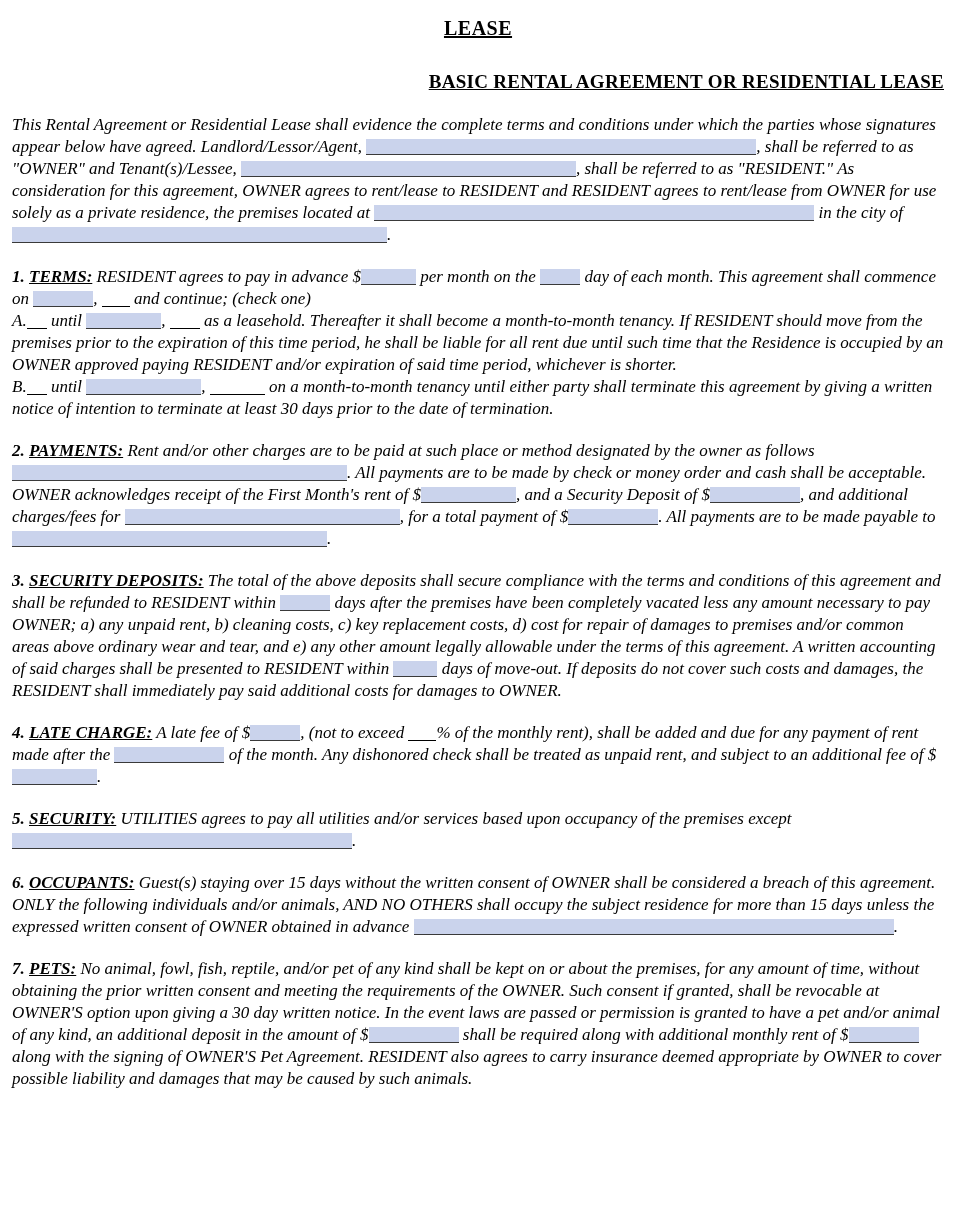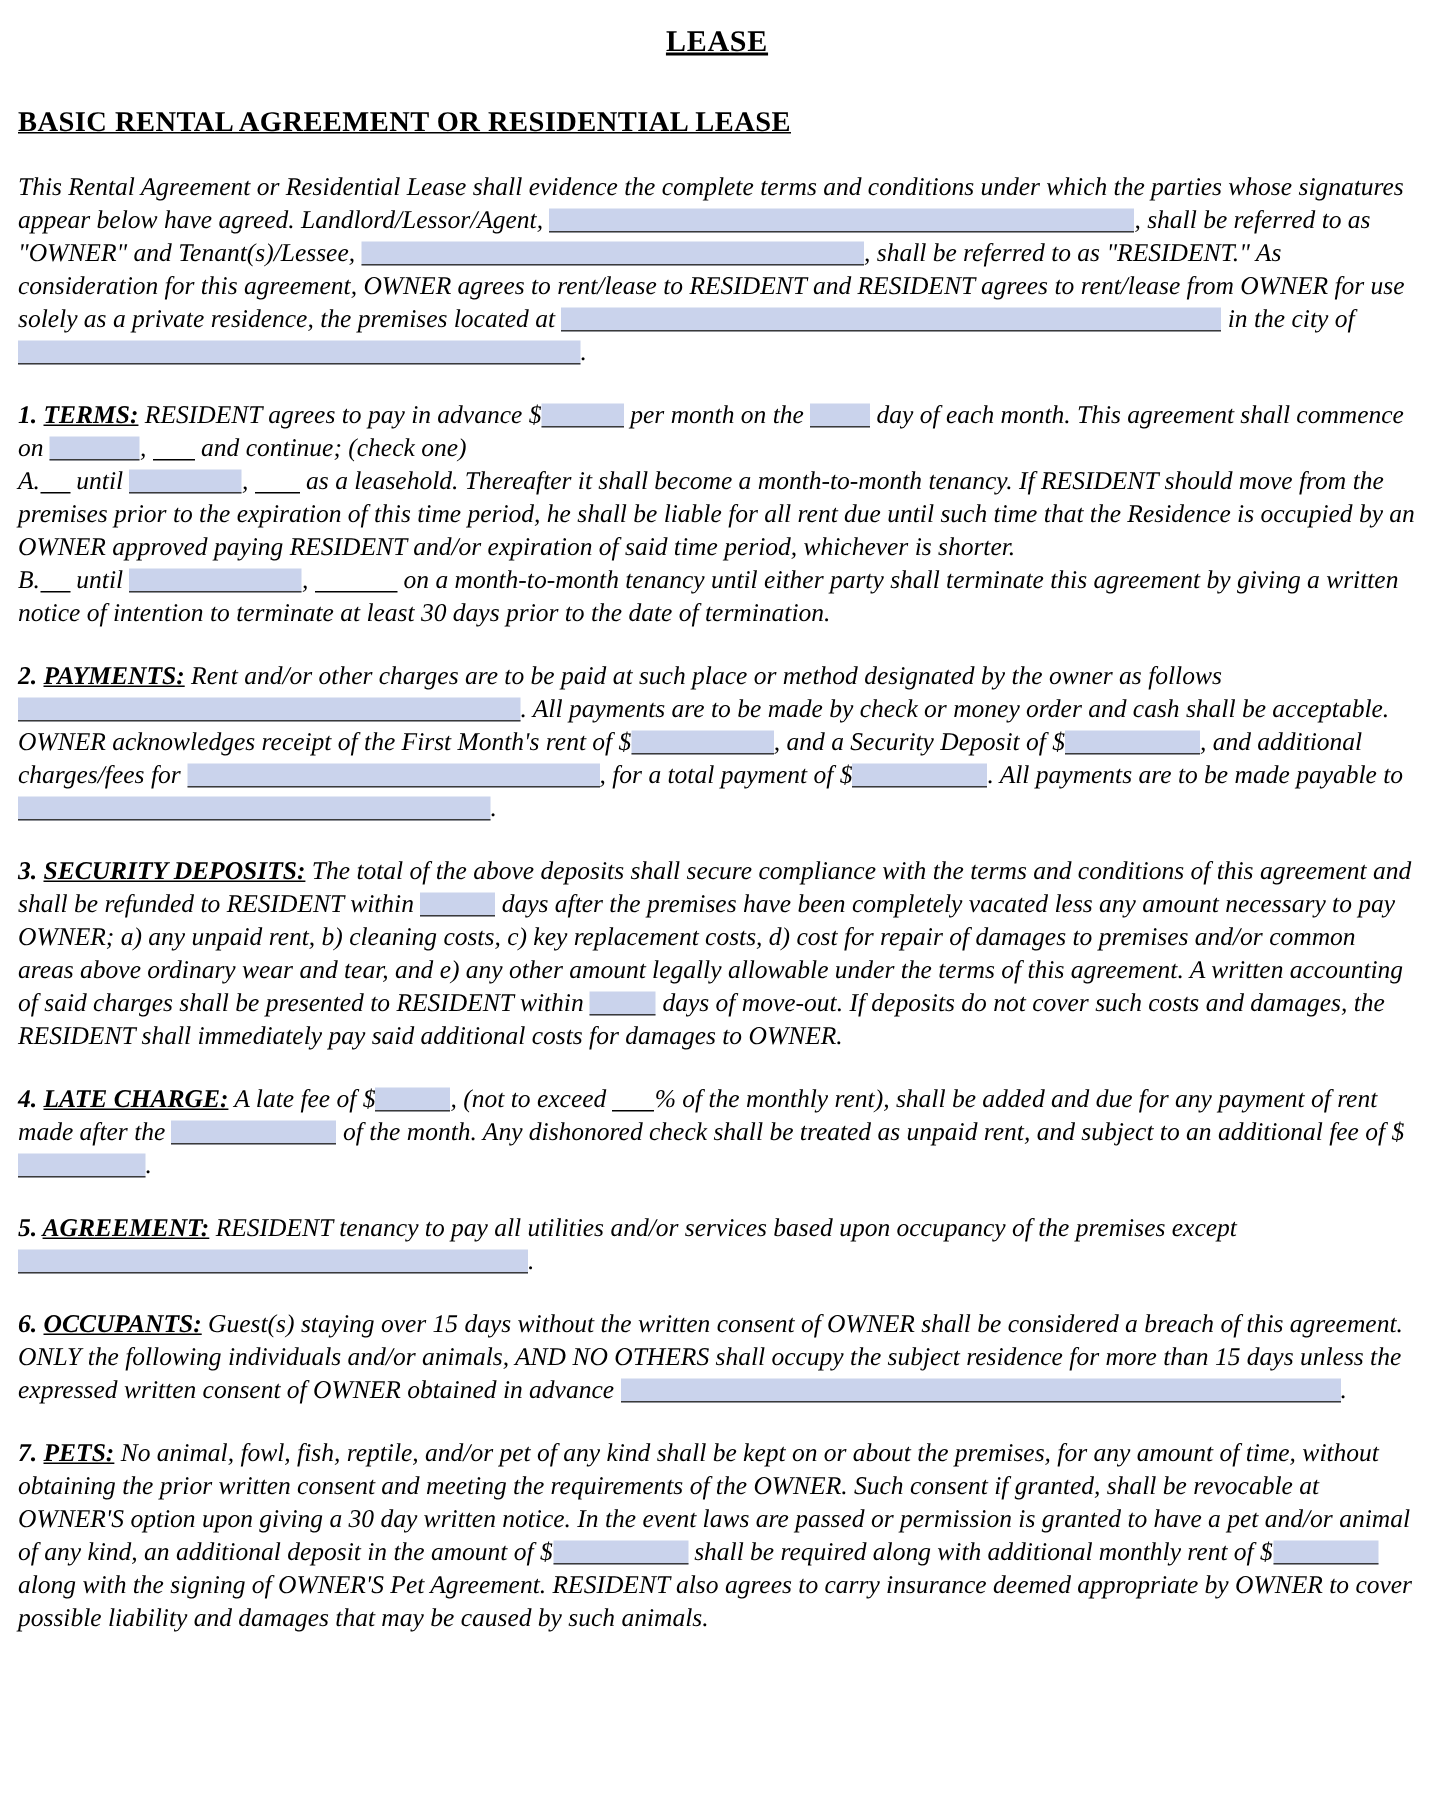--- a/index.html
+++ b/index.html
@@ -15,21 +15,21 @@
   }
   .title {
     text-align: center;
     font-weight: bold;
     font-size: 20px;
     line-height: 32px;
     margin-top: 4px;
     letter-spacing: 0.5px;
   }
   .subtitle {
-    text-align: left;
+    text-align: right;
     font-weight: bold;
     font-size: 19px;
     line-height: 24px;
     margin-top: 26px;
     letter-spacing: 0.3px;
   }
   .u { text-decoration: underline; }
   p.para { margin: 20px 0 0; font-style: italic; }
   .sec-head { font-weight: bold; }
   .sec-label { text-decoration: underline; }
@@ -60,17 +60,17 @@
 <p class="para"><span>This Rental Agreement or Residential Lease shall evidence the complete terms and conditions under which the parties whose signatures appear below have agreed. Landlord/Lessor/Agent, </span><span class="blank w390"></span><span>, shall be referred to as "OWNER" and Tenant(s)/Lessee, </span><span class="blank w335"></span><span>, shall be referred to as "RESIDENT." As consideration for this agreement, OWNER agrees to rent/lease to RESIDENT and RESIDENT agrees to rent/lease from OWNER for use solely as a private residence, the premises located at </span><span class="blank w440"></span><span> in the city of </span><span class="blank w375"></span><span>.</span></p>
 
 <p class="para"><span class="sec-head"><span>1.</span> <span class="sec-label">TERMS:</span></span><span> RESIDENT agrees to pay in advance $</span><span class="blank w55"></span><span> per month on the </span><span class="blank w40"></span><span> day of each month. This agreement shall commence on </span><span class="blank w60"></span><span>, </span><span class="blank plain w28"></span><span> and continue; (check one)</span><br><span>A.</span><span class="blank plain w20"></span><span> until </span><span class="blank w75"></span><span>, </span><span class="blank plain w30"></span><span> as a leasehold. Thereafter it shall become a month-to-month tenancy. If RESIDENT should move from the premises prior to the expiration of this time period, he shall be liable for all rent due until such time that the Residence is occupied by an OWNER approved paying RESIDENT and/or expiration of said time period, whichever is shorter.</span><br><span>B.</span><span class="blank plain w20"></span><span> until </span><span class="blank w115"></span><span>, </span><span class="blank plain w55"></span><span> on a month-to-month tenancy until either party shall terminate this agreement by giving a written notice of intention to terminate at least 30 days prior to the date of termination.</span></p>
 
 <p class="para"><span class="sec-head"><span>2.</span> <span class="sec-label">PAYMENTS:</span></span><span> Rent and/or other charges are to be paid at such place or method designated by the owner as follows </span><span class="blank w335"></span><span>. All payments are to be made by check or money order and cash shall be acceptable. OWNER acknowledges receipt of the First Month's rent of $</span><span class="blank w95"></span><span>, and a Security Deposit of $</span><span class="blank w90"></span><span>, and additional charges/fees for </span><span class="blank w275"></span><span>, for a total payment of $</span><span class="blank w90"></span><span>. All payments are to be made payable to </span><span class="blank w315"></span><span>.</span></p>
 
 <p class="para"><span class="sec-head"><span>3.</span> <span class="sec-label">SECURITY DEPOSITS:</span></span><span> The total of the above deposits shall secure compliance with the terms and conditions of this agreement and shall be refunded to RESIDENT within </span><span class="blank w50"></span><span> days after the premises have been completely vacated less any amount necessary to pay OWNER; a) any unpaid rent, b) cleaning costs, c) key replacement costs, d) cost for repair of damages to premises and/or common areas above ordinary wear and tear, and e) any other amount legally allowable under the terms of this agreement. A written accounting of said charges shall be presented to RESIDENT within </span><span class="blank w44"></span><span> days of move-out. If deposits do not cover such costs and damages, the RESIDENT shall immediately pay said additional costs for damages to OWNER.</span></p>
 
 <p class="para"><span class="sec-head"><span>4.</span> <span class="sec-label">LATE CHARGE:</span></span><span> A late fee of $</span><span class="blank w50"></span><span>, (not to exceed </span><span class="blank plain w28"></span><span>% of the monthly rent), shall be added and due for any payment of rent made after the </span><span class="blank w110"></span><span> of the month. Any dishonored check shall be treated as unpaid rent, and subject to an additional fee of $</span><span class="blank w85"></span><span>.</span></p>
 
-<p class="para"><span class="sec-head"><span>5.</span> <span class="sec-label">AGREEMENT:</span></span><span> RESIDENT tenancy to pay all utilities and/or services based upon occupancy of the premises except </span><span class="blank w340"></span><span>.</span></p>
+<p class="para"><span class="sec-head"><span>5.</span> <span class="sec-label">SECURITY:</span></span><span> UTILITIES agrees to pay all utilities and/or services based upon occupancy of the premises except </span><span class="blank w340"></span><span>.</span></p>
 
 <p class="para"><span class="sec-head"><span>6.</span> <span class="sec-label">OCCUPANTS:</span></span><span> Guest(s) staying over 15 days without the written consent of OWNER shall be considered a breach of this agreement. ONLY the following individuals and/or animals, AND NO OTHERS shall occupy the subject residence for more than 15 days unless the expressed written consent of OWNER obtained in advance </span><span class="blank w480"></span><span>.</span></p>
 
 <p class="para"><span class="sec-head"><span>7.</span> <span class="sec-label">PETS:</span></span><span> No animal, fowl, fish, reptile, and/or pet of any kind shall be kept on or about the premises, for any amount of time, without obtaining the prior written consent and meeting the requirements of the OWNER. Such consent if granted, shall be revocable at OWNER'S option upon giving a 30 day written notice. In the event laws are passed or permission is granted to have a pet and/or animal of any kind, an additional deposit in the amount of $</span><span class="blank w90"></span><span> shall be required along with additional monthly rent of $</span><span class="blank w70"></span><span> along with the signing of OWNER'S Pet Agreement. RESIDENT also agrees to carry insurance deemed appropriate by OWNER to cover possible liability and damages that may be caused by such animals.</span></p>
 
 </body></html>

